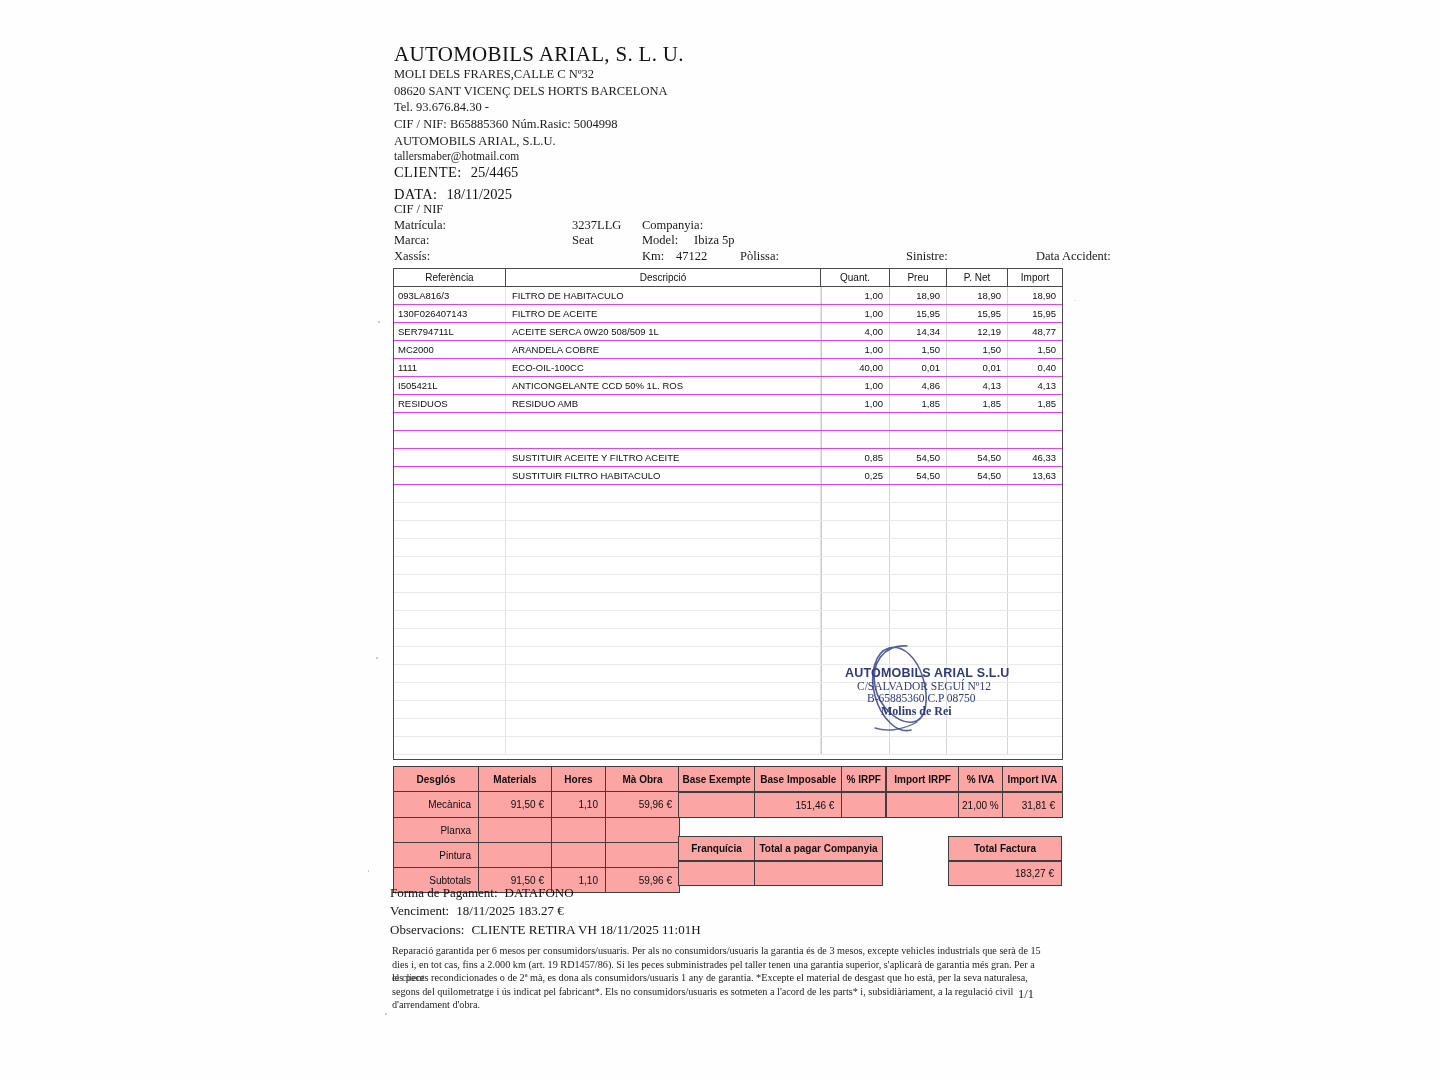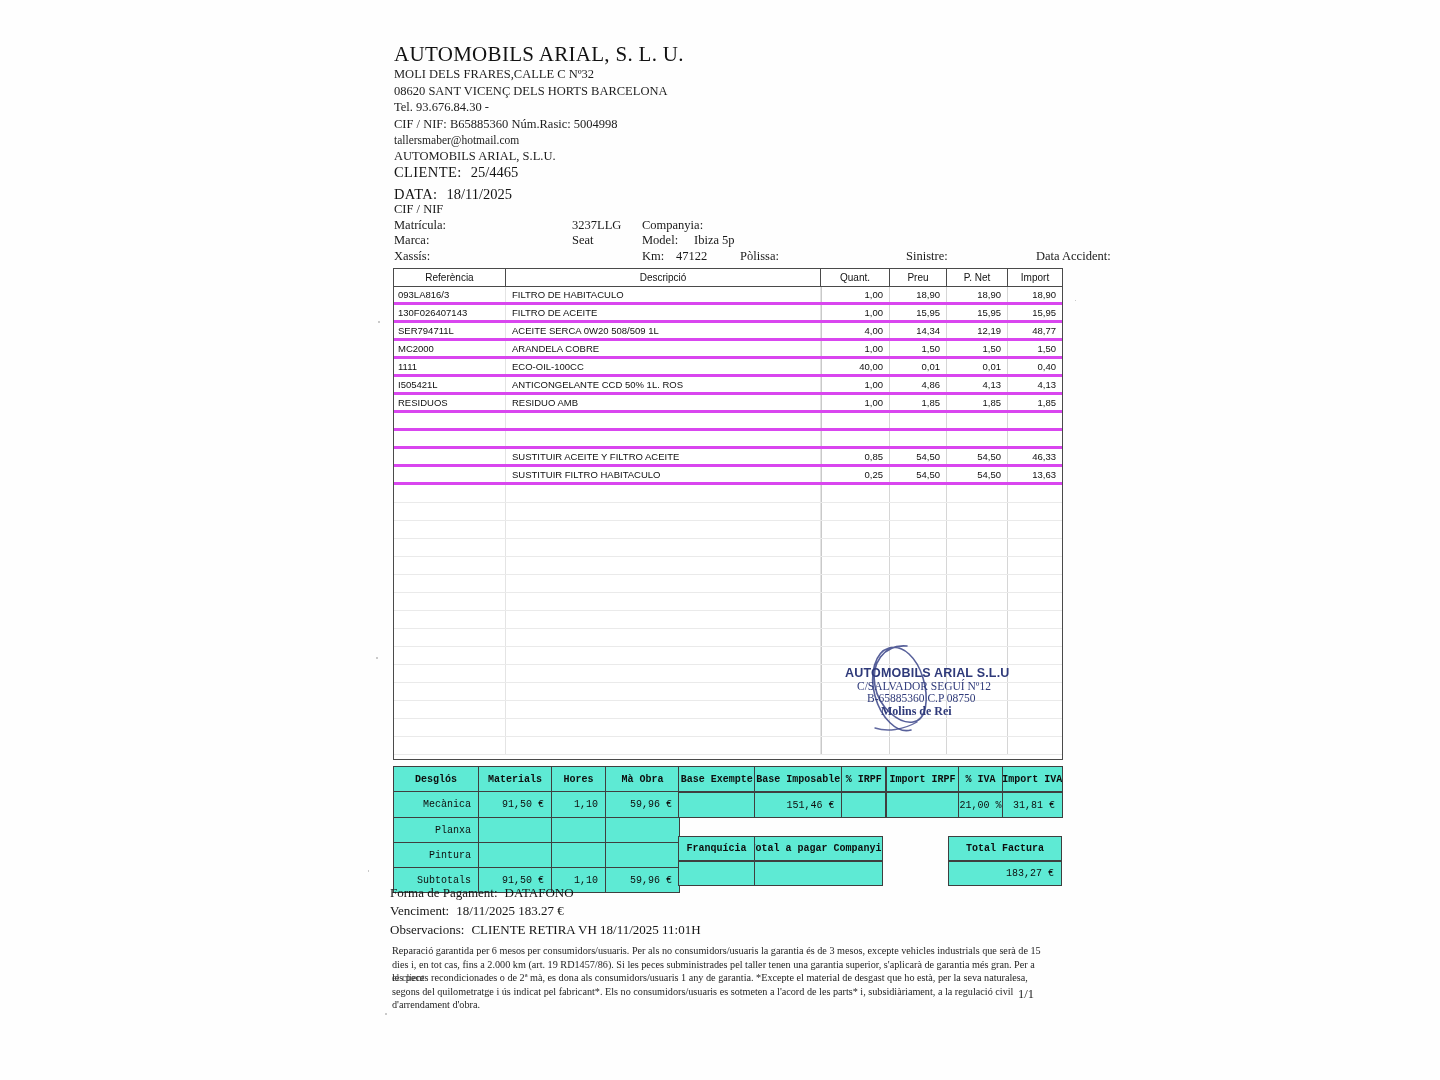--- a/index.html
+++ b/index.html
@@ -110,21 +110,21 @@
   .c-desc  { width: 315px; }
   .c-qty   { width: 69px; }
   .c-preu  { width: 57px; }
   .c-pnet  { width: 61px; text-align: right; }
   .c-imp   { width: 54px; }
 
   .item-row {
     display: flex;
     height: 18px;
     box-sizing: border-box;
-    border-bottom: 3px solid #d946ef;
+    border-bottom: 1px solid #d946ef;
   }
   .item-row.blank { border-bottom: 1px solid #eaeaea; }
   .item-row .td {
     font-size: 9.5px;
     color: #101010;
     display: flex;
     align-items: center;
     box-sizing: border-box;
     height: 100%;
     border-right: 1px solid #e4e4e4;
@@ -177,22 +177,21 @@
     font-family: "Liberation Serif", serif;
     font-size: 12px; font-weight: bold; margin-left: 36px; white-space: nowrap;
   }
   #stamp svg { position: absolute; left: 0; top: 0; }
 
   
   .sum-table {
     position: absolute;
     border: 1px solid #3f3f3f;
     box-sizing: border-box;
-    background: #5eead4;
-    font-family: Liberation Mono, monospace;
+    background: #fca5a5;
   }
   .sum-row { display: flex; box-sizing: border-box; }
   .sum-row.hdr { border-bottom: 1px solid #3f3f3f; }
   .sum-row + .sum-row { border-top: 1px solid #3f3f3f; }
   .sum-cell {
     box-sizing: border-box;
     border-right: 1px solid #3f3f3f;
     font-size: 10px;
     display: flex;
     align-items: center;
@@ -289,22 +288,22 @@
 <body>
 
 <div id="sheet">
 
   <div id="header-block">
     <div id="company-name">AUTOMOBILS ARIAL, S. L. U.</div>
     <div class="hdr-line">MOLI DELS FRARES,CALLE C Nº32</div>
     <div class="hdr-line">08620  SANT VICENÇ DELS HORTS     BARCELONA</div>
     <div class="hdr-line">Tel. 93.676.84.30   -</div>
     <div class="hdr-line">CIF / NIF: B65885360        Núm.Rasic: 5004998</div>
+    <div class="hdr-line">AUTOMOBILS ARIAL, S.L.U.</div>
     <div class="hdr-line small">tallersmaber@hotmail.com</div>
-    <div class="hdr-line">AUTOMOBILS ARIAL, S.L.U.</div>
   </div>
 
   <div id="invoice-id-block">
     <div class="inv-row">
       <span class="lbl">CLIENTE:</span><span class="val">25/4465</span>
     </div>
     <div class="inv-row">
       <span class="lbl">DATA:</span><span class="val">18/11/2025</span>
     </div>
   </div>

